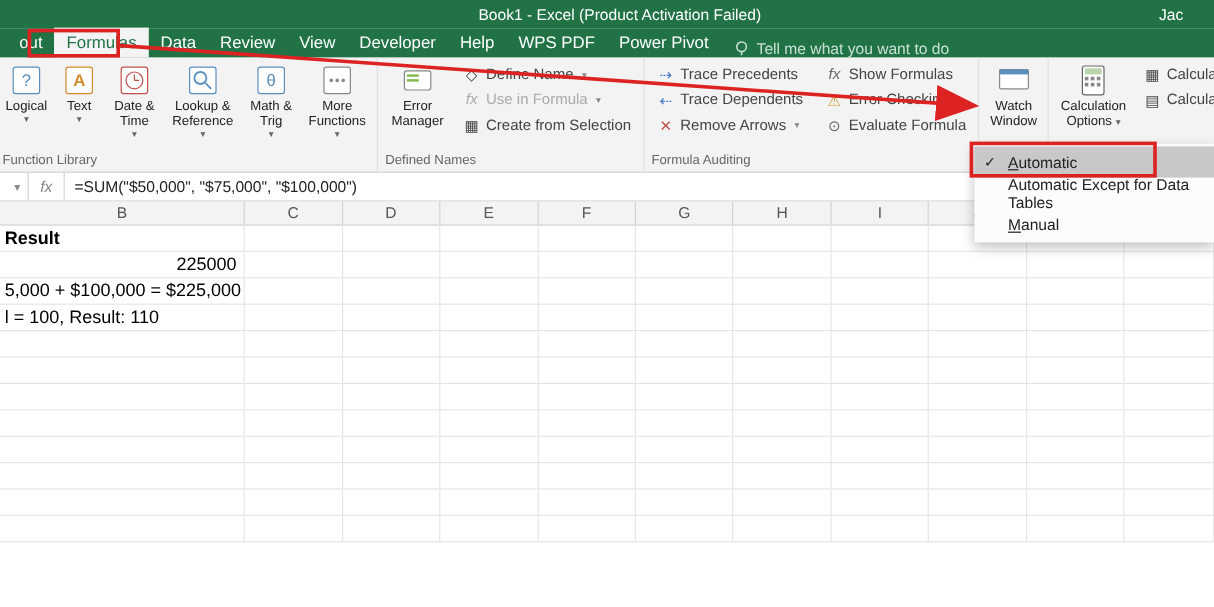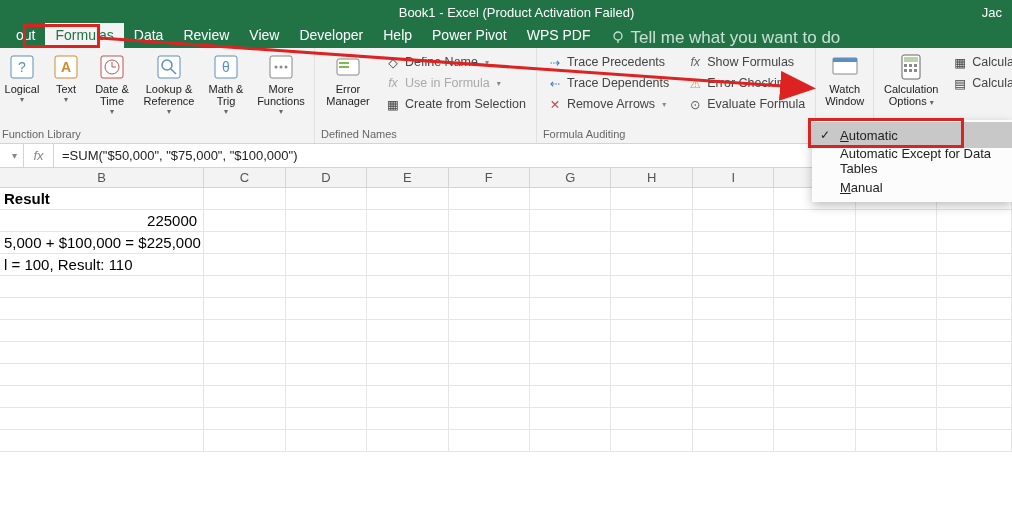--- a/index.html
+++ b/index.html
@@ -1,24 +1,24 @@
 <!DOCTYPE html>
 <html><head>
 <meta charset="utf-8">
 <style>
   * { box-sizing: border-box; font-family: "Segoe UI", Arial, sans-serif; }
   body { margin:0; padding:0; width:1012px; height:506px; overflow:hidden; background:#fff; font-size:13px; color:#222; }
   .titlebar { height:24px; background:#217346; color:#fff; display:flex; align-items:center; justify-content:center; position:relative; font-size:13px;padding-left:21px; }
-  .titlebar .right { position:absolute; right:10px;margin-left:44px; }
+  .titlebar .right { position:absolute; right:26px;margin-left:44px; }
   .tabbar { height:24px; background:#217346; display:flex; align-items:flex-end; padding-left:0; }
   .tab { color:#fff; padding:4px 10px 5px 10px; font-size:14px; cursor:pointer; position:relative; }
   .tab.active { background:#f3f3f3; color:#217346; }
   .tab.partial { padding-left:16px; }
   .red-box-tab { border:3px solid #d22; position:absolute; left:23px; top:24px; width:77px; height:24px; z-index:50; pointer-events:none; }
-  .tellme { display:flex; align-items:center; color:#c7e0d4; font-size:17px; margin-left:10px; }
+  .tellme { display:flex; align-items:center; color:#c7e0d4; font-size:13px; margin-left:10px; }
   .tellme svg { margin-right:6px; }
   .ribbon { height:96px; background:#f3f3f3; border-bottom:1px solid #d4d4d4; display:flex; align-items:stretch; position:relative; }
   .group { border-right:1px solid #e1e1e1; display:flex; flex-direction:column; justify-content:space-between; padding:3px 6px 0 6px; }
   .group-body { display:flex; align-items:flex-start; gap:6px; flex:1; }
   .group-label { text-align:left; font-size:11px; color:#666; padding:2px 0 3px 0; }
   .big-btn { display:flex; flex-direction:column; align-items:center; width:48px; padding-top:2px; cursor:pointer; }
   .big-btn .icon { width:28px; height:28px; display:flex; align-items:center; justify-content:center; }
   .big-btn .lbl { font-size:11px; text-align:center; line-height:1.1; margin-top:2px; }
   .big-btn .drop { font-size:8px; color:#666; }
   .mini-list { display:flex; flex-direction:column; gap:3px; padding-top:2px; }
@@ -61,22 +61,22 @@
 </div>
 
 <div class="tabbar">
   <span class="tab partial">out</span>
   <span class="tab active">Formulas</span>
   <span class="tab">Data</span>
   <span class="tab">Review</span>
   <span class="tab">View</span>
   <span class="tab">Developer</span>
   <span class="tab">Help</span>
+  <span class="tab">WPS PDF</span>
   <span class="tab">Power Pivot</span>
-  <span class="tab">WPS PDF</span>
   <span class="tellme">
     <svg width="14" height="14">
         <circle cx="7" cy="5" r="4" fill="none" stroke="#c7e0d4" stroke-width="1.3"></circle>
         <line x1="7" y1="9" x2="7" y2="12" stroke="#c7e0d4" stroke-width="1.3"></line>
       </svg>
     <span>Tell me what you want to do</span>
   </span>
 </div>
 <div class="red-box-tab"></div>
 

